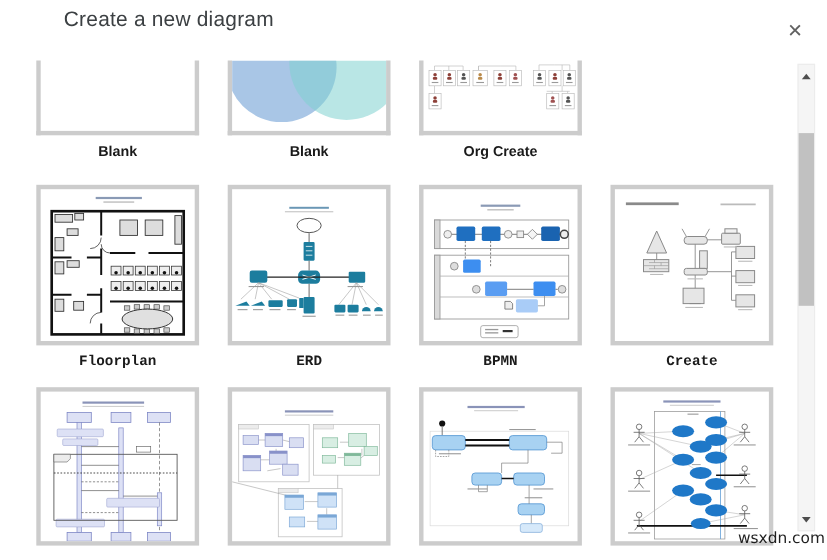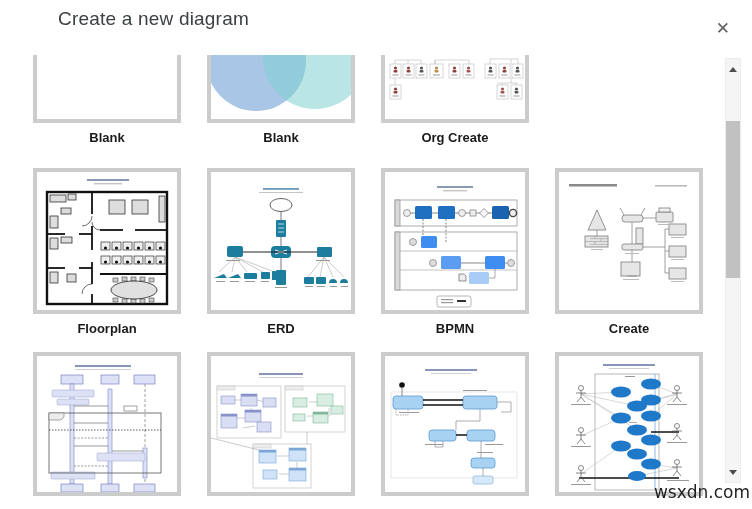--- a/index.html
+++ b/index.html
@@ -12,21 +12,21 @@
     letter-spacing:.2px;
     margin-left:38px;
   }
   .close-btn{
     position:absolute;top:21px;right:22px;font-size:17px;color:#616161;
     line-height:16px;cursor:pointer;background:none;border:none;padding:0;
     font-family:"Liberation Sans",sans-serif;
   }
   .row{position:absolute;left:33px;display:flex;gap:26px;}
   .row1{top:55px;}
-  .row2{top:168px;}
+  .row2{top:168px;font-family:Liberation Mono, monospace;}
   .row3{top:352px;}
   .card{width:148px;display:flex;flex-direction:column;align-items:center;cursor:pointer;}
   .thumb{
     box-sizing:border-box;width:148px;background:#fff;border:4px solid #cccccc;
     overflow:hidden;
   }
   .row1 .thumb{height:68px;border-top:0;}
   .row2 .thumb{height:146px;}
   .row3 .thumb{height:144px;}
   .thumb svg{display:block;}
@@ -38,21 +38,21 @@
     position:absolute;left:725px;top:58px;width:16px;height:425px;
     background:#f5f5f5;border:1px solid #ececec;box-sizing:border-box;
   }
   .sb-arrow{position:absolute;left:0;width:14px;height:16px;display:flex;align-items:center;justify-content:center;}
   .sb-up{top:2px;}
   .sb-down{bottom:2px;}
   .tri-up{width:0;height:0;border-left:4px solid transparent;border-right:4px solid transparent;border-bottom:5px solid #4d4d4d;}
   .tri-down{width:0;height:0;border-left:4px solid transparent;border-right:4px solid transparent;border-top:5px solid #4d4d4d;}
   .sb-thumb{position:absolute;left:0;top:62px;width:14px;height:157px;background:#c1c1c1;}
   .watermark{
-    position:absolute;right:2px;top:482px;font-size:17px;color:#1f1f1f;
+    position:absolute;right:2px;top:482px;font-size:14px;color:#1f1f1f;
     font-family:"DejaVu Sans",sans-serif;
   }
 </style>
 </head>
 <body>
 
 <div class="dlg-title">Create a new diagram</div>
 <button class="close-btn">✕</button>
 
 <div class="row row1">

